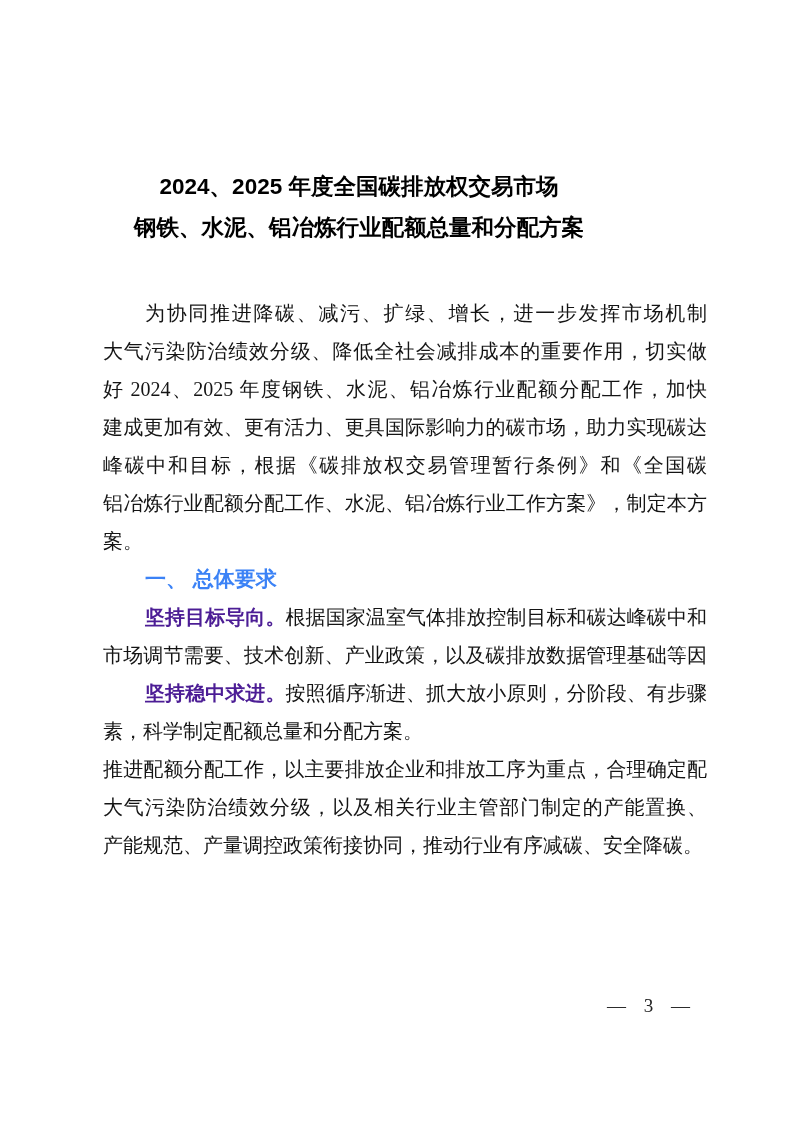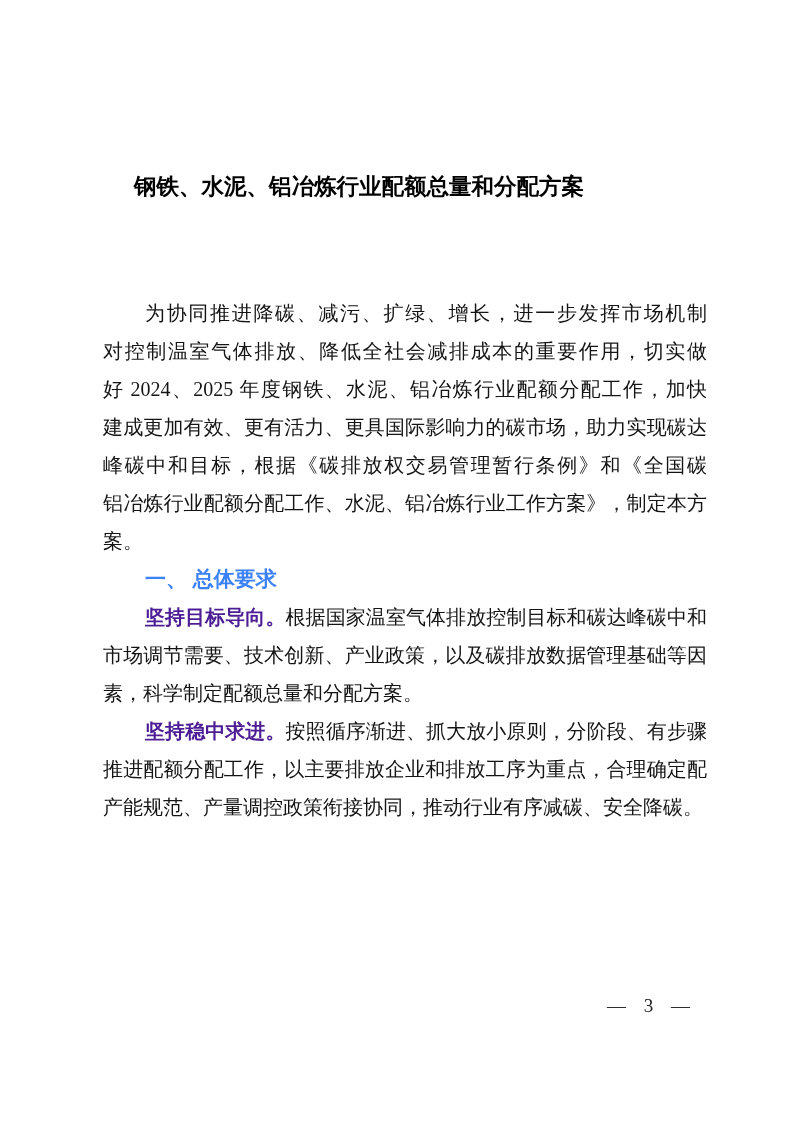--- a/index.html
+++ b/index.html
@@ -53,44 +53,46 @@
     word-spacing:9px;
     white-space:nowrap;
   }
 </style>
 </head>
 <body>
 
 <div class="page">
 
   <div class="title-block">
+    <div class="tline">2024、2025 年度全国碳排放权交易市场</div>
     <div class="tline">钢铁、水泥、铝冶炼行业配额总量和分配方案</div>
   </div>
 
   <div class="body-block">
 
     <div class="line indent">为协同推进降碳、减污、扩绿、增长，进一步发挥市场机制</div>
-    <div class="line">对控制温室气体排放、降低全社会减排成本的重要作用，切实做</div>
+    <div class="line">大气污染防治绩效分级、降低全社会减排成本的重要作用，切实做</div>
     <div class="line">好 2024、2025 年度钢铁、水泥、铝冶炼行业配额分配工作，加快</div>
     <div class="line">建成更加有效、更有活力、更具国际影响力的碳市场，助力实现碳达</div>
     <div class="line">峰碳中和目标，根据《碳排放权交易管理暂行条例》和《全国碳</div>
     <div class="line">铝冶炼行业配额分配工作、水泥、铝冶炼行业工作方案》，制定本方</div>
     <div class="line lastline">案。</div>
 
     <div class="line heading indent">一、 总体要求</div>
 
     <div class="line indent">
       <span class="lead">坚持目标导向。</span><span>根据国家温室气体排放控制目标和碳达峰碳中和</span>
     </div>
     <div class="line">市场调节需要、技术创新、产业政策，以及碳排放数据管理基础等因</div>
-    <div class="line lastline">素，科学制定配额总量和分配方案。</div>
-
     <div class="line indent">
       <span class="lead">坚持稳中求进。</span><span>按照循序渐进、抓大放小原则，分阶段、有步骤</span>
     </div>
+
+    <div class="line lastline">素，科学制定配额总量和分配方案。</div>
     <div class="line">推进配额分配工作，以主要排放企业和排放工序为重点，合理确定配</div>
+    <div class="line">大气污染防治绩效分级，以及相关行业主管部门制定的产能置换、</div>
     <div class="line lastline">产能规范、产量调控政策衔接协同，推动行业有序减碳、安全降碳。</div>
 
   </div>
 
   <div class="footer-page">— 3 —</div>
 
 </div>
 
 </body></html>

